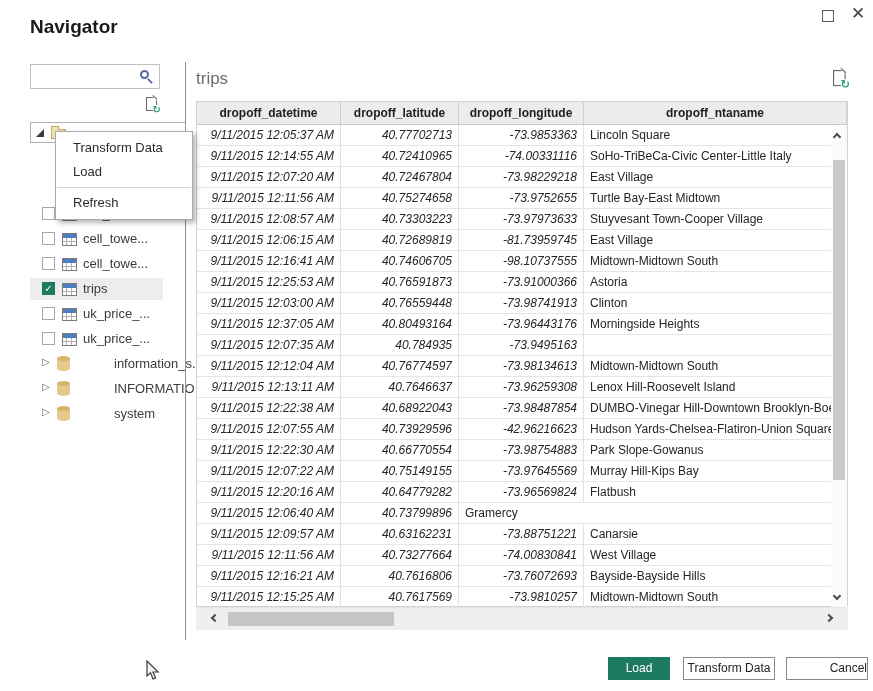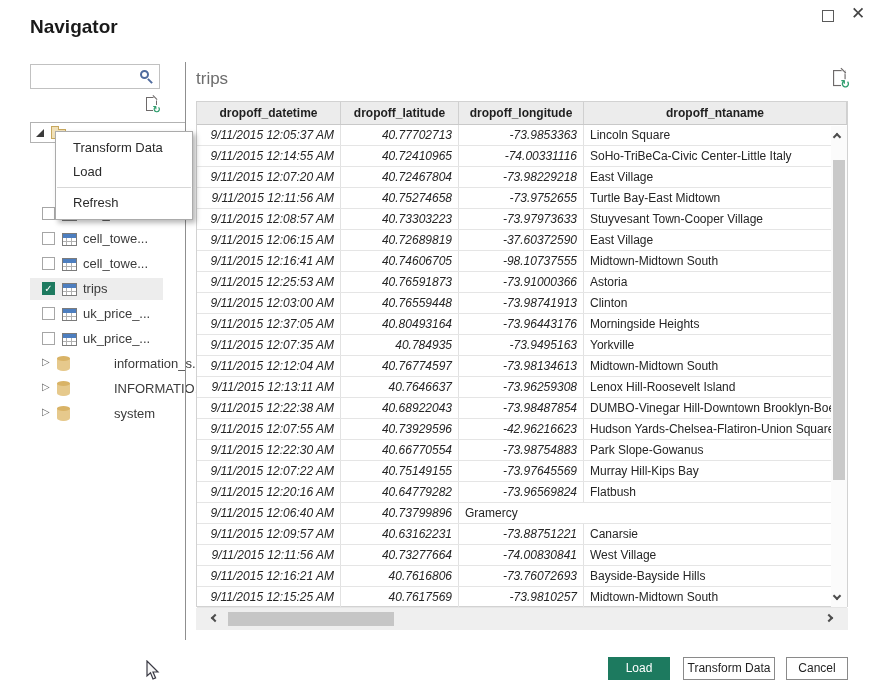--- a/index.html
+++ b/index.html
@@ -88,21 +88,21 @@
   .hscroll { position:absolute; left:196px; top:608px; width:652px; height:22px; background:#efefef; }
   .hscroll .chev.left { position:absolute; left:16px; top:7px; }
   .hscroll .chev.right { position:absolute; right:16px; top:7px; }
   .hthumb { position:absolute; left:32px; top:4px; width:166px; height:14px; background:#c6c6c6; }
 
   
   .btn { position:absolute; top:657px; height:23px; font-size:12px; text-align:center; line-height:21px; background:#fff; border:1px solid #8a8a8a; color:#1f1f1f; cursor:default; }
   .btn.primary { border:none; color:#fff; line-height:23px; }
   #btn-load { left:608px; width:62px; }
   #btn-transform { left:683px; width:92px; }
-  #btn-cancel { left:786px; width:62px; }
+  #btn-cancel { left:786px; width:82px;text-align:right; }
 
   
   .cursor { position:absolute; left:146px; top:660px; z-index:50; }
 </style>
 </head>
 <body>
 
 <div class="dialog">
 
   <div class="dlg-title">Navigator</div>
@@ -221,21 +221,21 @@
       </div>
       <div class="prow body">
         <div class="pcell c0">9/11/2015 12:08:57 AM</div>
         <div class="pcell c1">40.73303223</div>
         <div class="pcell c2">-73.97973633</div>
         <div class="pcell c3">Stuyvesant Town-Cooper Village</div>
       </div>
       <div class="prow body">
         <div class="pcell c0">9/11/2015 12:06:15 AM</div>
         <div class="pcell c1">40.72689819</div>
-        <div class="pcell c2">-37.60372590</div>
+        <div class="pcell c2">-81.73959745</div>
         <div class="pcell c3">East Village</div>
       </div>
       <div class="prow body">
         <div class="pcell c0">9/11/2015 12:16:41 AM</div>
         <div class="pcell c1">40.74606705</div>
         <div class="pcell c2">-98.10737555</div>
         <div class="pcell c3">Midtown-Midtown South</div>
       </div>
       <div class="prow body">
         <div class="pcell c0">9/11/2015 12:25:53 AM</div>
@@ -252,21 +252,20 @@
       <div class="prow body">
         <div class="pcell c0">9/11/2015 12:37:05 AM</div>
         <div class="pcell c1">40.80493164</div>
         <div class="pcell c2">-73.96443176</div>
         <div class="pcell c3">Morningside Heights</div>
       </div>
       <div class="prow body">
         <div class="pcell c0">9/11/2015 12:07:35 AM</div>
         <div class="pcell c1">40.784935</div>
         <div class="pcell c2">-73.9495163</div>
-        <div class="pcell c3">Yorkville</div>
       </div>
       <div class="prow body">
         <div class="pcell c0">9/11/2015 12:12:04 AM</div>
         <div class="pcell c1">40.76774597</div>
         <div class="pcell c2">-73.98134613</div>
         <div class="pcell c3">Midtown-Midtown South</div>
       </div>
       <div class="prow body">
         <div class="pcell c0">9/11/2015 12:13:11 AM</div>
         <div class="pcell c1">40.7646637</div>

